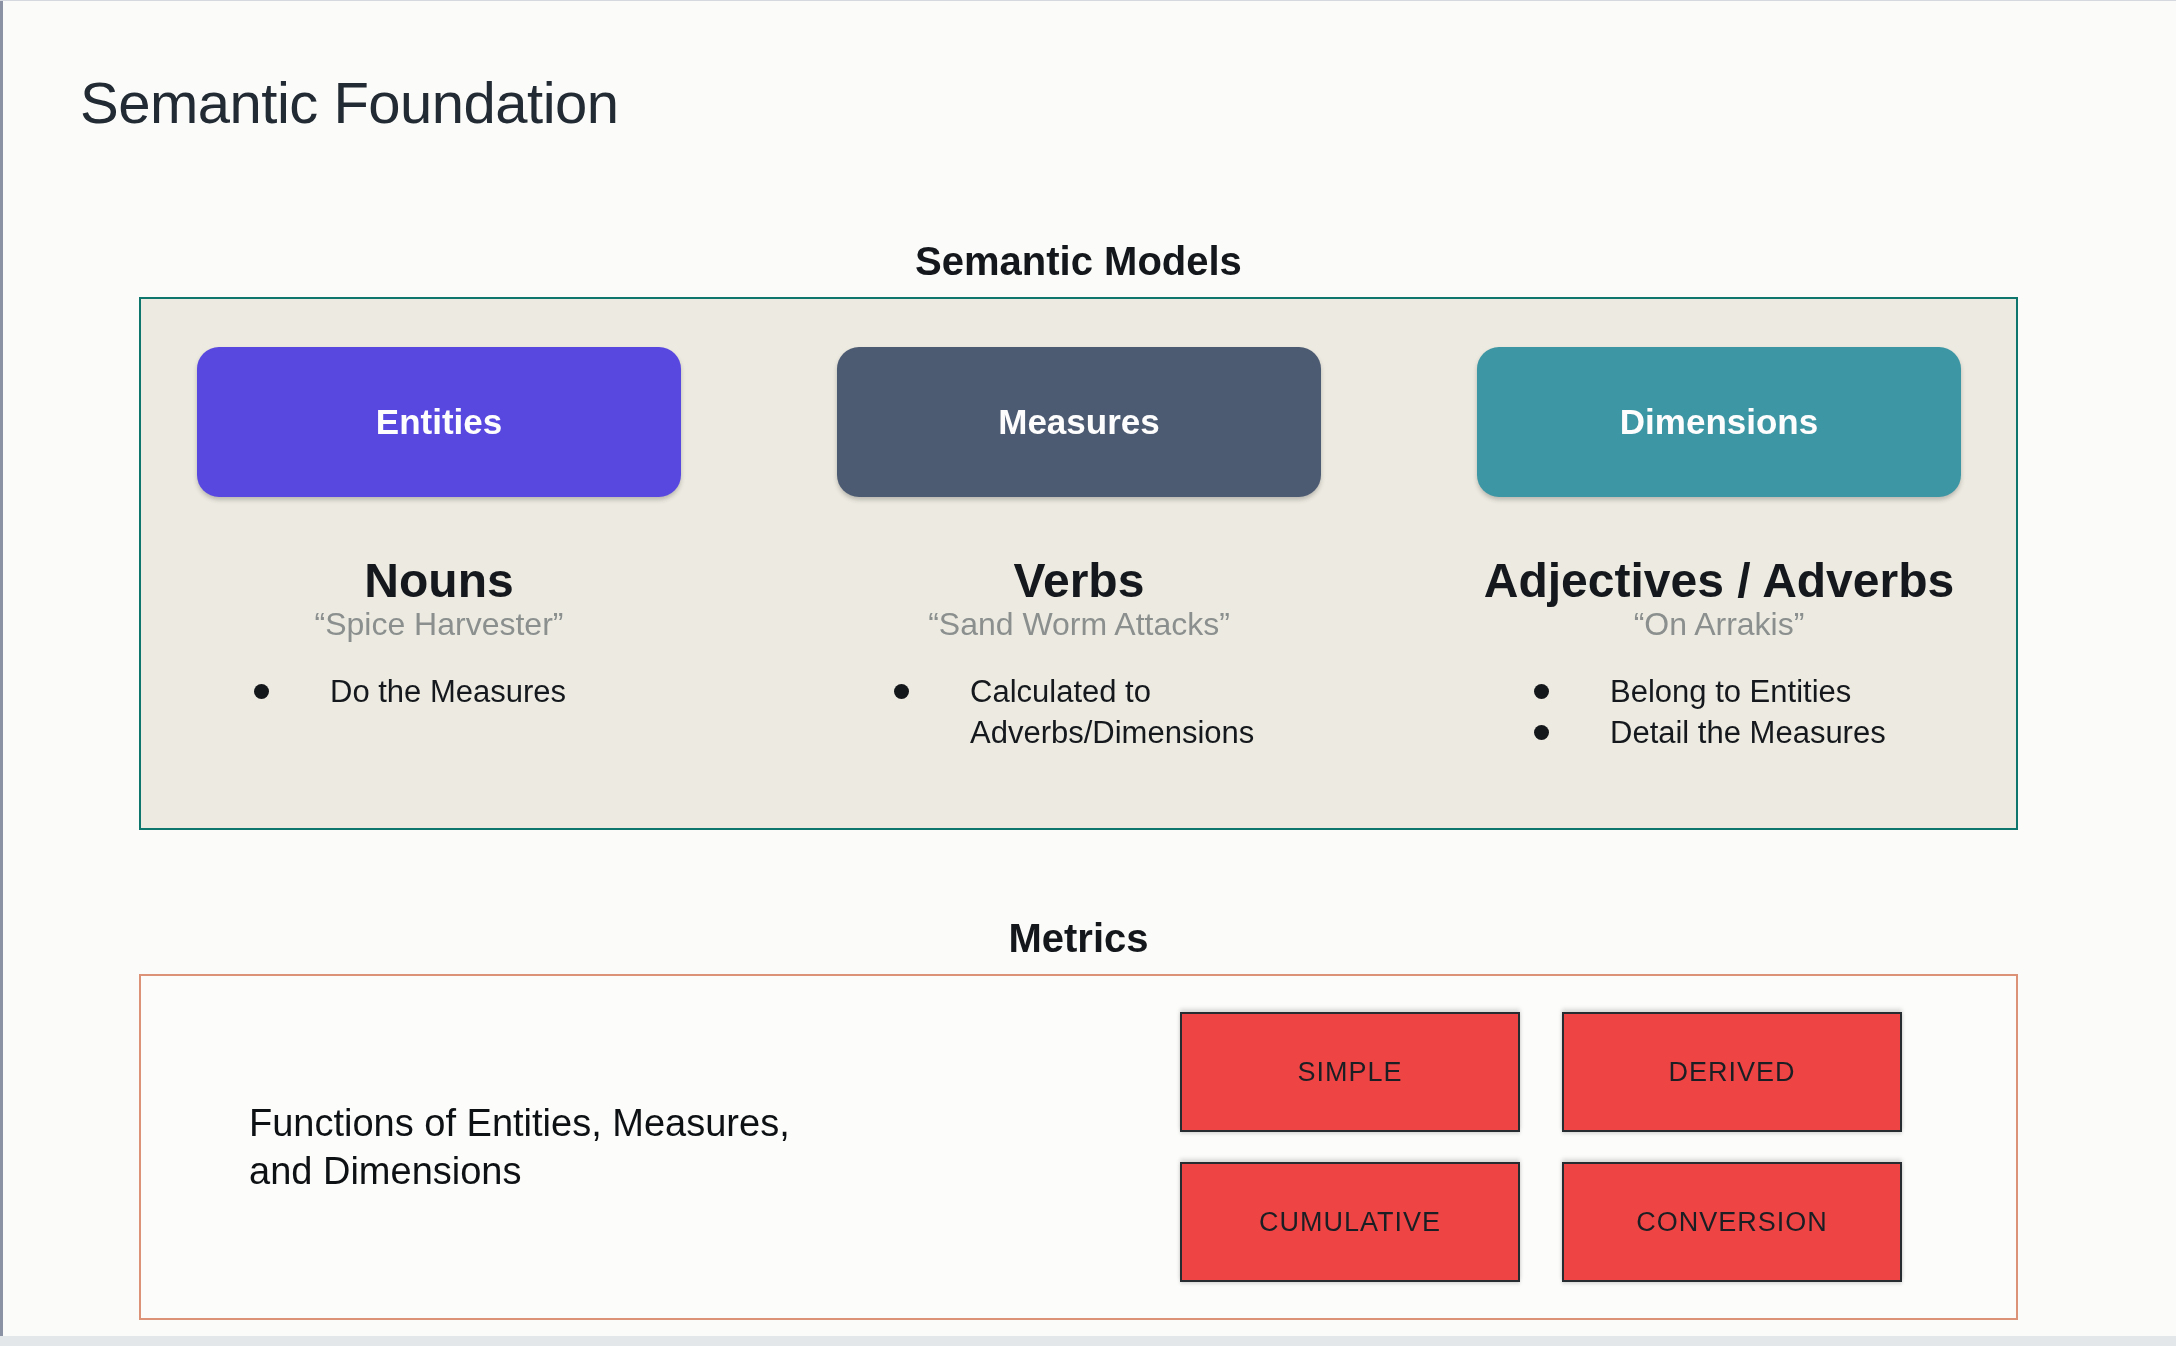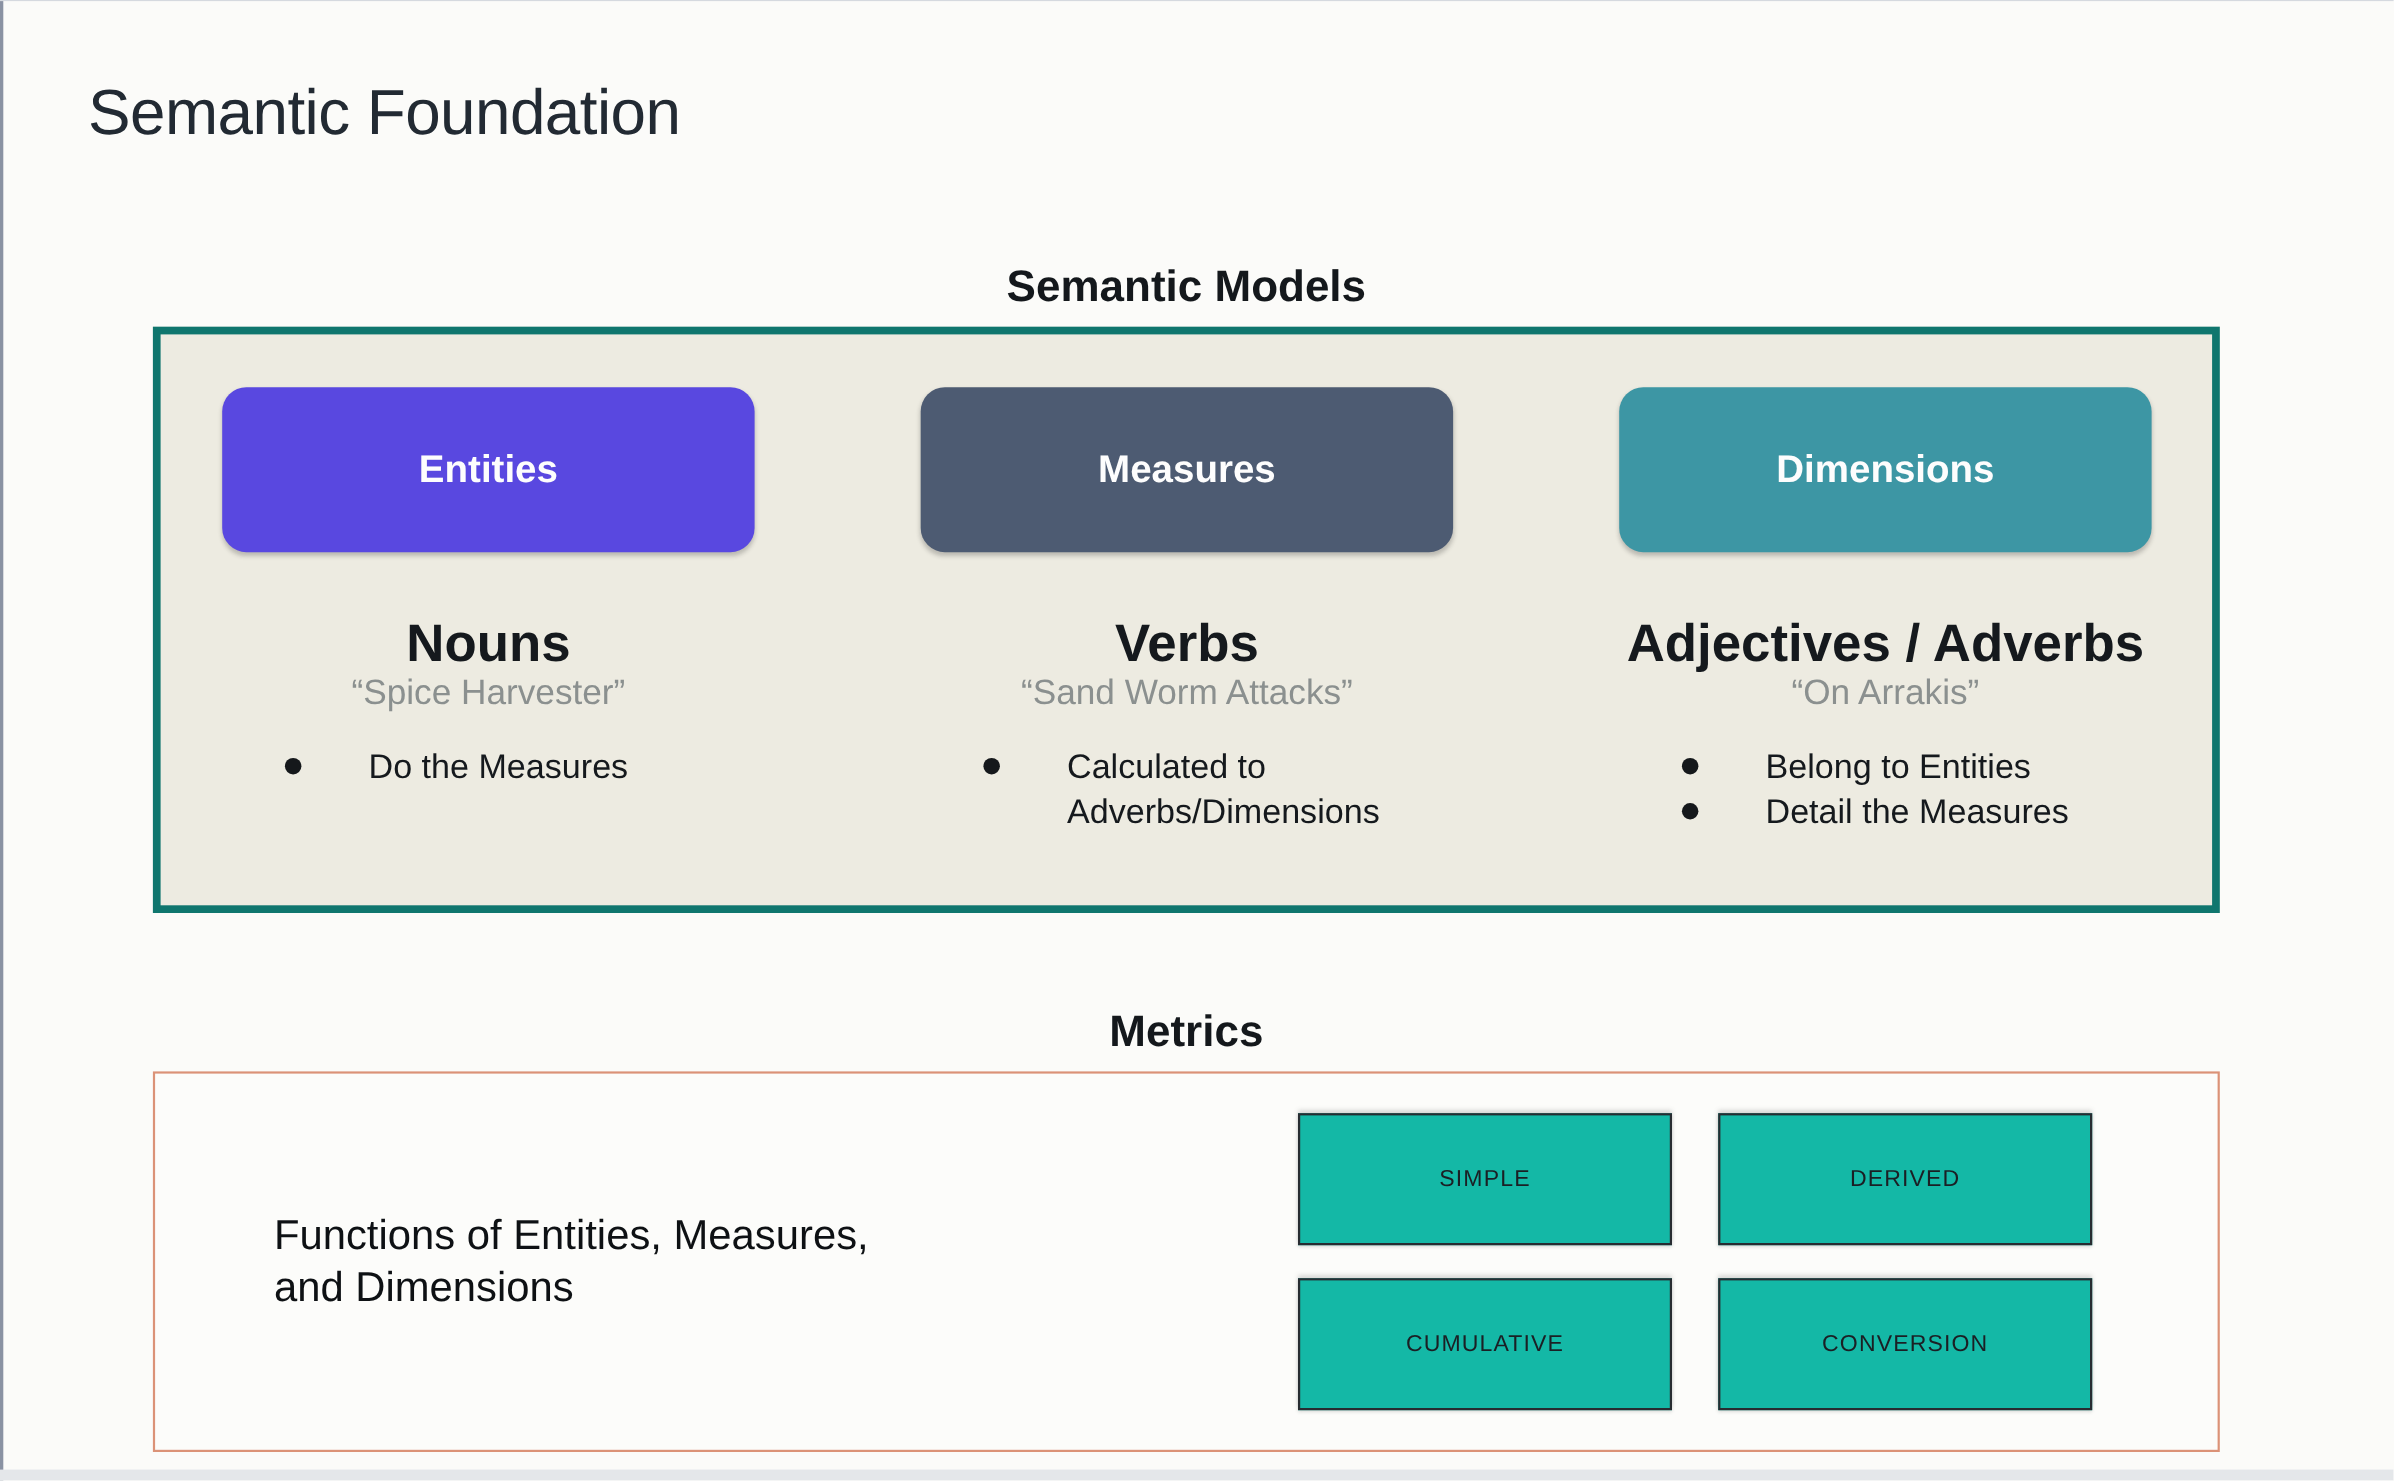--- a/index.html
+++ b/index.html
@@ -35,21 +35,21 @@
     font-size: 40px;
     font-weight: 700;
     color: #14181C;
     margin-bottom: 12px;
     line-height: 48px;
   }
   .panel { width: 100%; }
   .panel.beige {
     height: 533px;
     background: #EDEBE1;
-    border: 7px solid #0f766e;
+    border: 2px solid #0f766e;
     display: flex;
     justify-content: space-between;
     padding: 48px 55px 0 56px;
   }
   .col { width: 484px; text-align: center; }
   .pill {
     height: 150px;
     border-radius: 22px;
     display: flex;
     align-items: center;
@@ -111,25 +111,25 @@
   }
   .metric-grid {
     display: grid;
     grid-template-columns: 340px 340px;
     grid-auto-rows: 120px;
     gap: 30px 42px;
     margin-right: 114px;
   }
   .metric-box {
     border: 2px solid #272C31;
-    background: #14b8a6;
+    background: #ef4444;
     display: flex;
     align-items: center;
     justify-content: center;
-    font-size: 21px;
+    font-size: 27px;
     letter-spacing: 1px;
     color: #1B1F24;
     box-shadow: 0 -3px 4px rgba(90,90,90,0.22), 0 2px 3px rgba(90,90,90,0.20);
   }
 </style>
 </head>
 <body>
 
 <div class="edge-left"></div>
 

